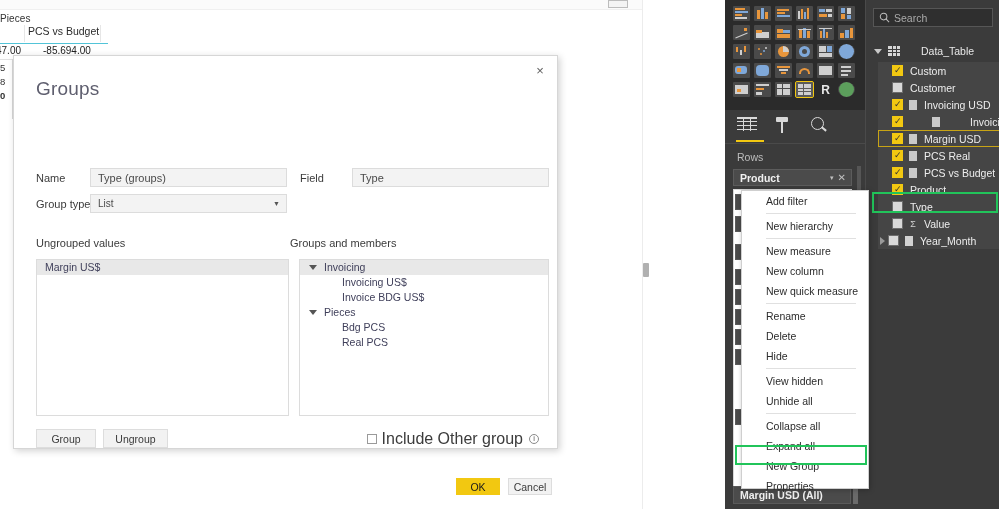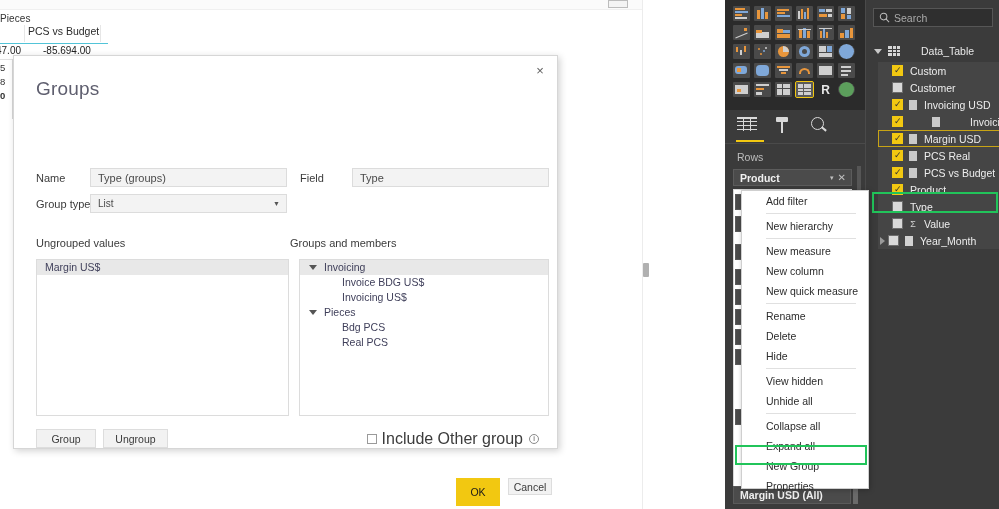--- a/index.html
+++ b/index.html
@@ -143,21 +143,21 @@
     width: 10px; height: 10px; border: 1px solid #9a9a9a; background: #ffffff;
   }
   #include-other-label { font-size: 16px; color: #3b3b3b; }
   #include-other-info {
     width: 10px; height: 10px; border: 1px solid #8a8a8a; border-radius: 50%;
     font-size: 7.5px; color: #555; display: flex; align-items: center;
     justify-content: center; line-height: 1; margin-left: 1px;
   }
 
   #ok-button {
-    position: absolute; left: 442px; top: 422px; width: 44px; height: 28px;
+    position: absolute; left: 442px; top: 422px; width: 44px; height: 17px;
     background: #f2c811; border: 1px solid #f2c811; font-size: 10.5px; color: #1a1a1a;
     display: flex; align-items: center; justify-content: center; cursor: pointer;
   }
   #cancel-button {
     position: absolute; left: 494px; top: 422px; width: 44px; height: 17px;
     background: #f2f2f2; border: 1px solid #dddddd; font-size: 10.5px; color: #3a3a3a;
     display: flex; align-items: center; justify-content: center; cursor: pointer;
   }
 
   
@@ -377,22 +377,22 @@
     <div class="list-box" id="ungrouped-box">
       <div class="ug-item">Margin US$</div>
     </div>
 
     <div class="panel-title" id="grouped-title">Groups and members</div>
     <div class="list-box" id="grouped-box">
       <div class="grp-row header">
         <span class="grp-caret"></span>
         <span>Invoicing</span>
       </div>
+      <div class="grp-row child">Invoicing US$</div>
       <div class="grp-row child">Invoice BDG US$</div>
-      <div class="grp-row child">Invoicing US$</div>
       <div class="grp-row" style="padding-left:24px">
         <span class="grp-caret"></span>
         <span>Pieces</span>
       </div>
       <div class="grp-row child">Bdg PCS</div>
       <div class="grp-row child">Real PCS</div>
     </div>
 
     <div class="dlg-button" id="group-button">Group</div>
     <div class="dlg-button" id="ungroup-button">Ungroup</div>

